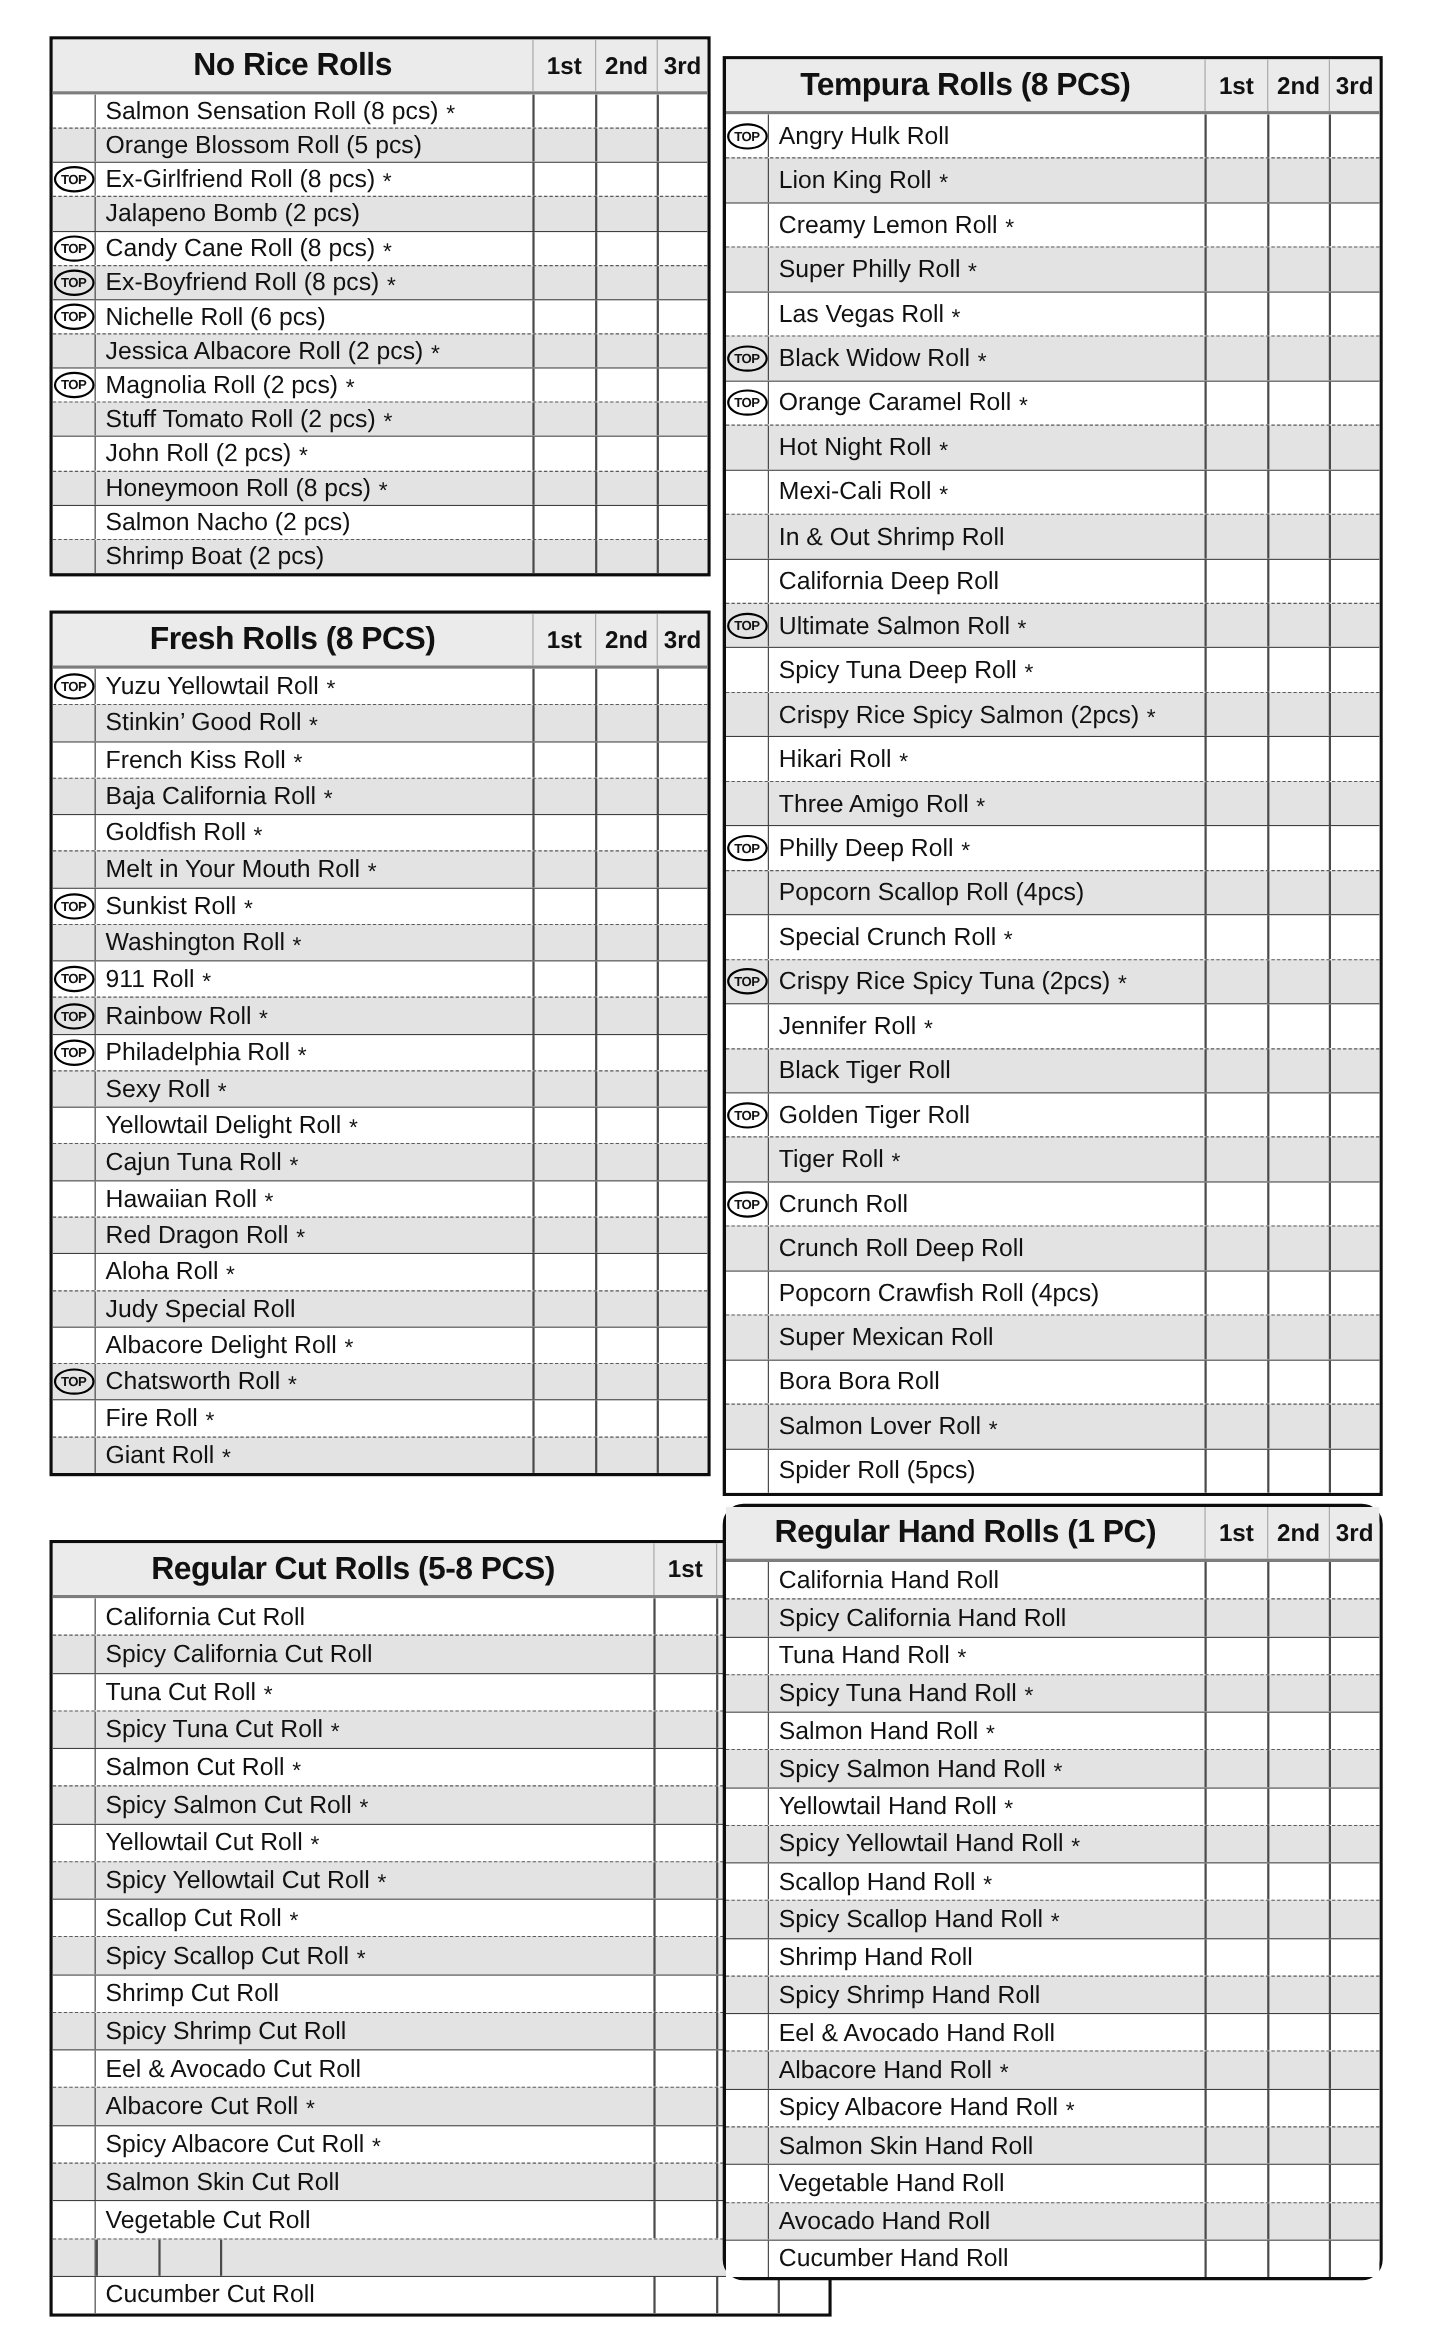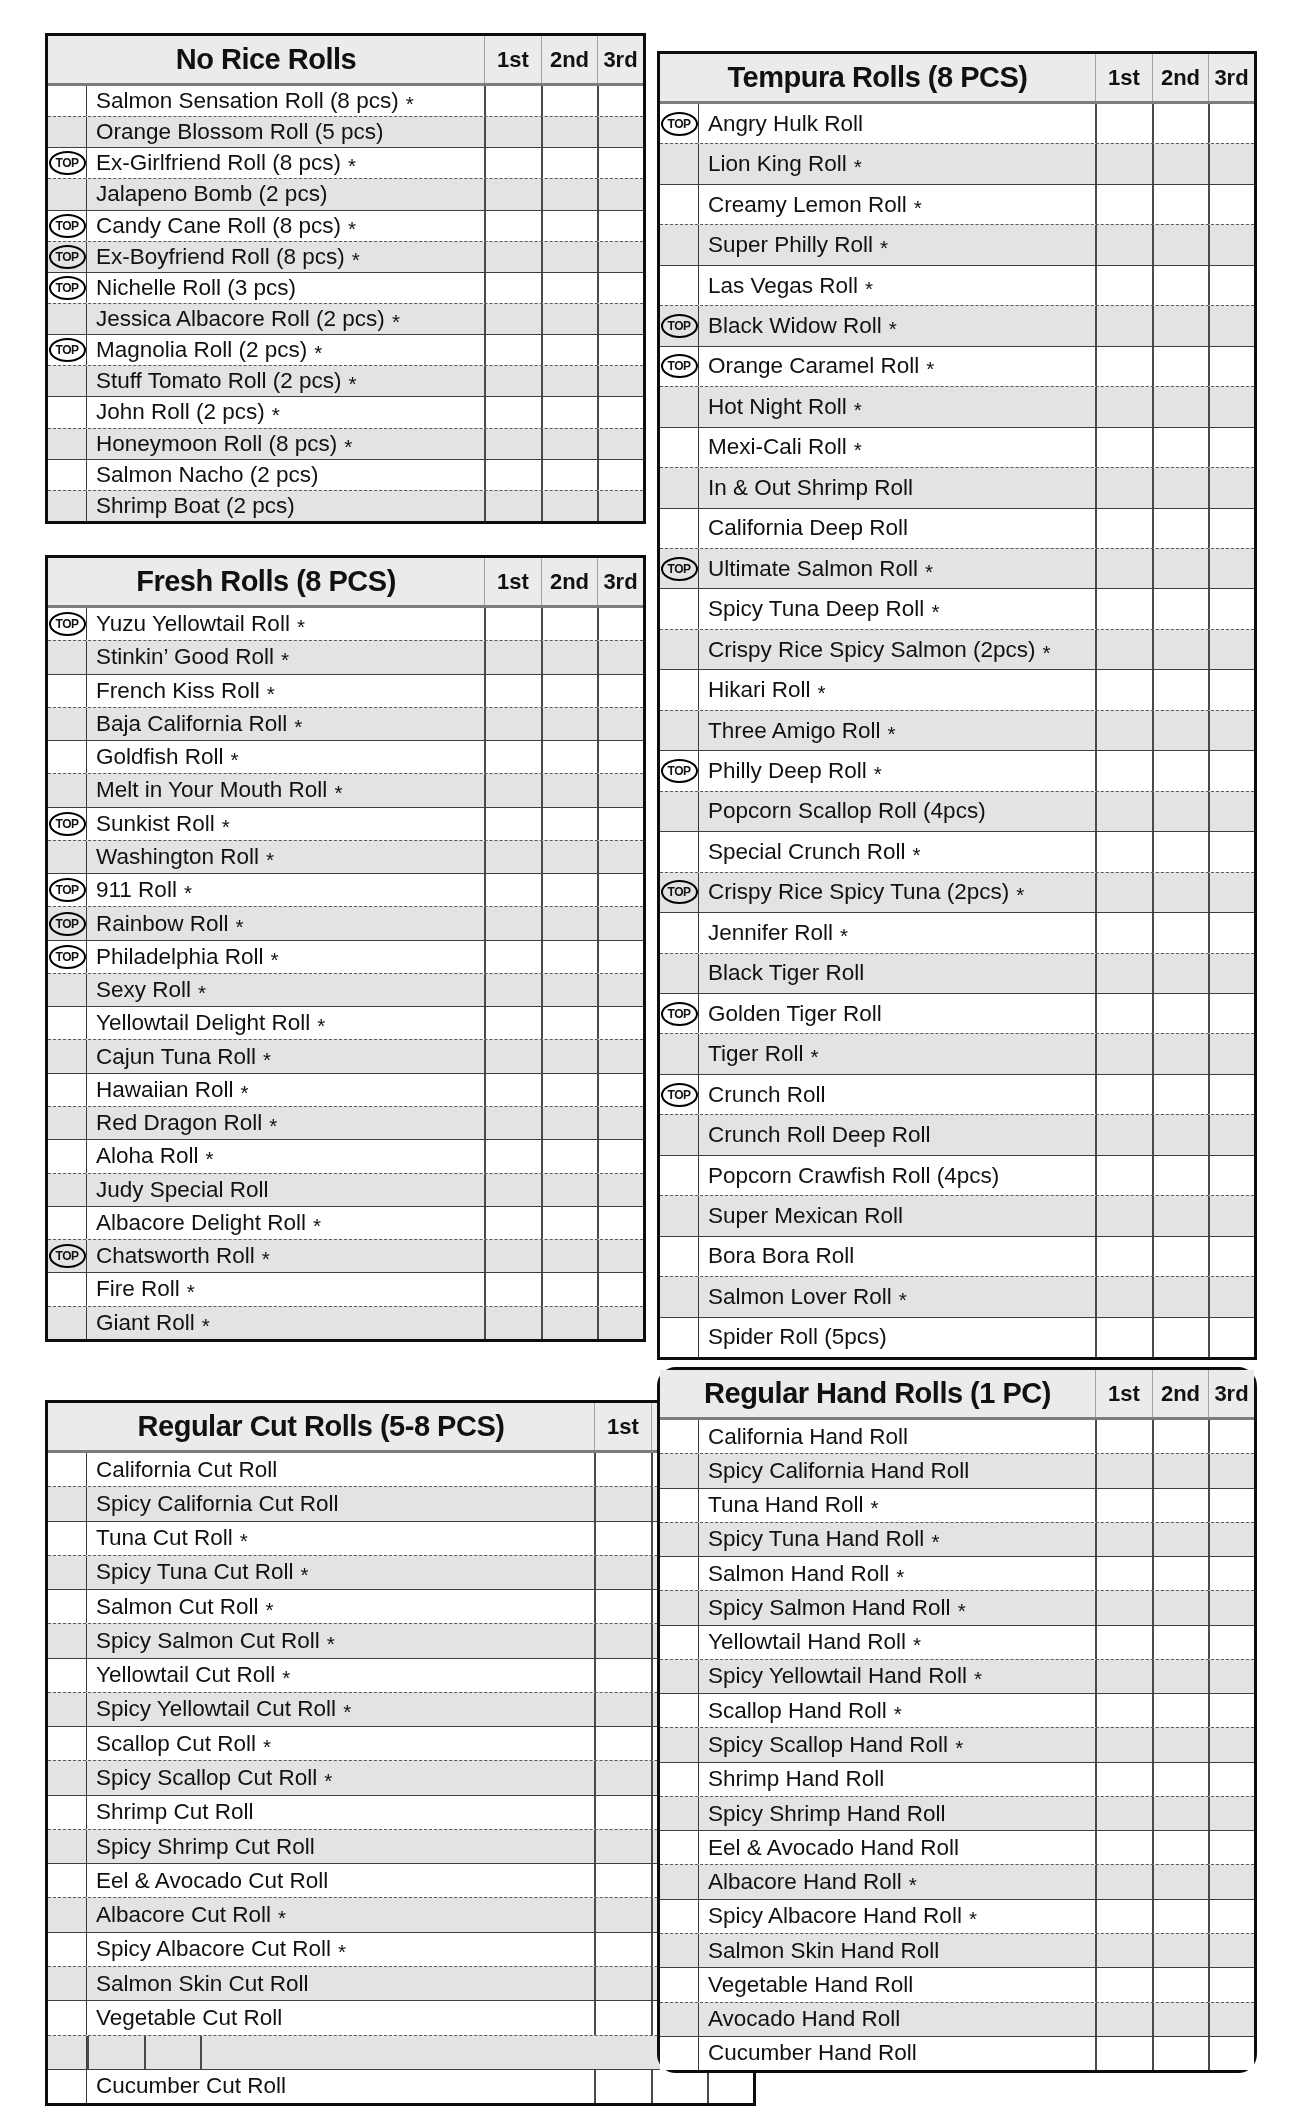--- a/index.html
+++ b/index.html
@@ -161,21 +161,21 @@
           </div>
           <div class="cell name-cell">Ex-Boyfriend Roll (8 pcs)<span class="star">*</span></div>
           <div class="cell check-cell col-1"></div>
           <div class="cell check-cell col-2"></div>
           <div class="cell check-cell col-3"></div>
         </div>
         <div class="row">
           <div class="cell badge-cell">
             <span class="top-badge">TOP</span>
           </div>
-          <div class="cell name-cell">Nichelle Roll (3 pcs)</div>
+          <div class="cell name-cell">Nichelle Roll (6 pcs)</div>
           <div class="cell check-cell col-1"></div>
           <div class="cell check-cell col-2"></div>
           <div class="cell check-cell col-3"></div>
         </div>
         <div class="row">
           <div class="cell badge-cell"></div>
           <div class="cell name-cell">Jessica Albacore Roll (2 pcs)<span class="star">*</span></div>
           <div class="cell check-cell col-1"></div>
           <div class="cell check-cell col-2"></div>
           <div class="cell check-cell col-3"></div>

